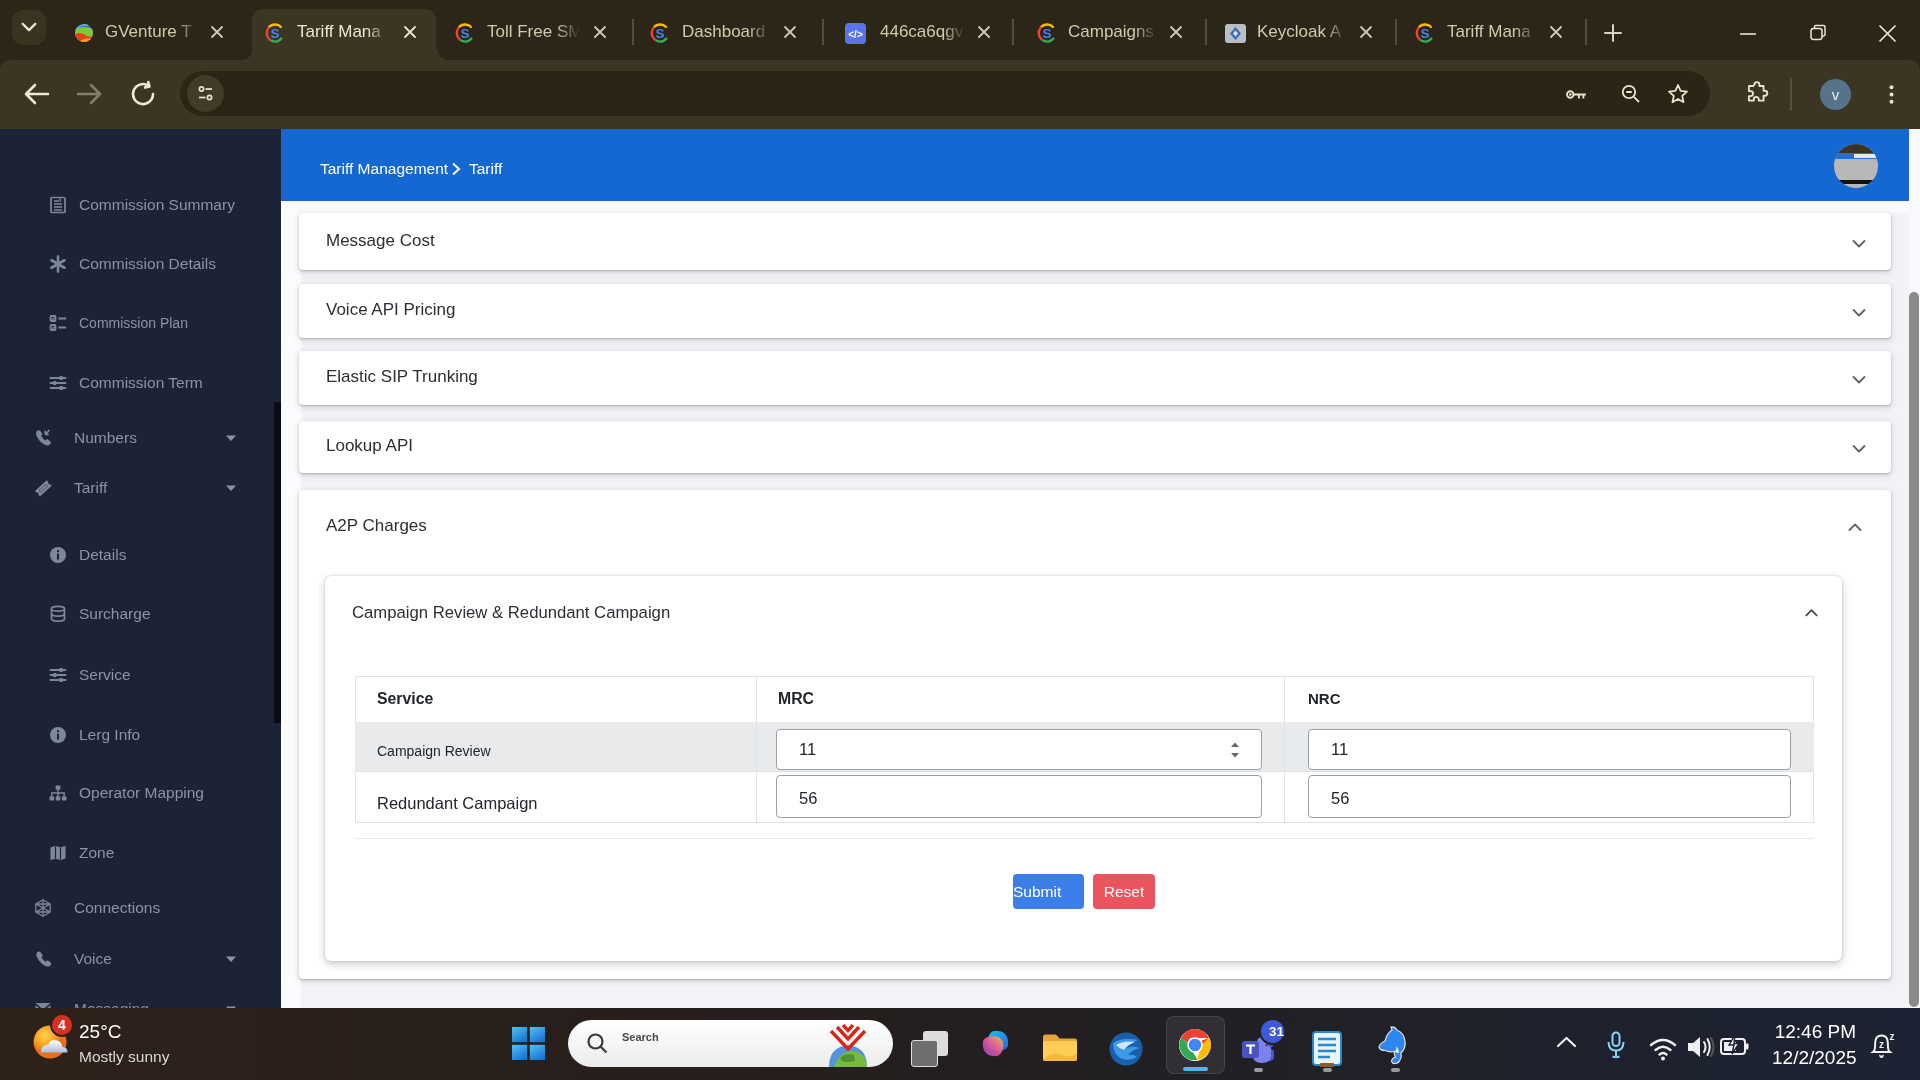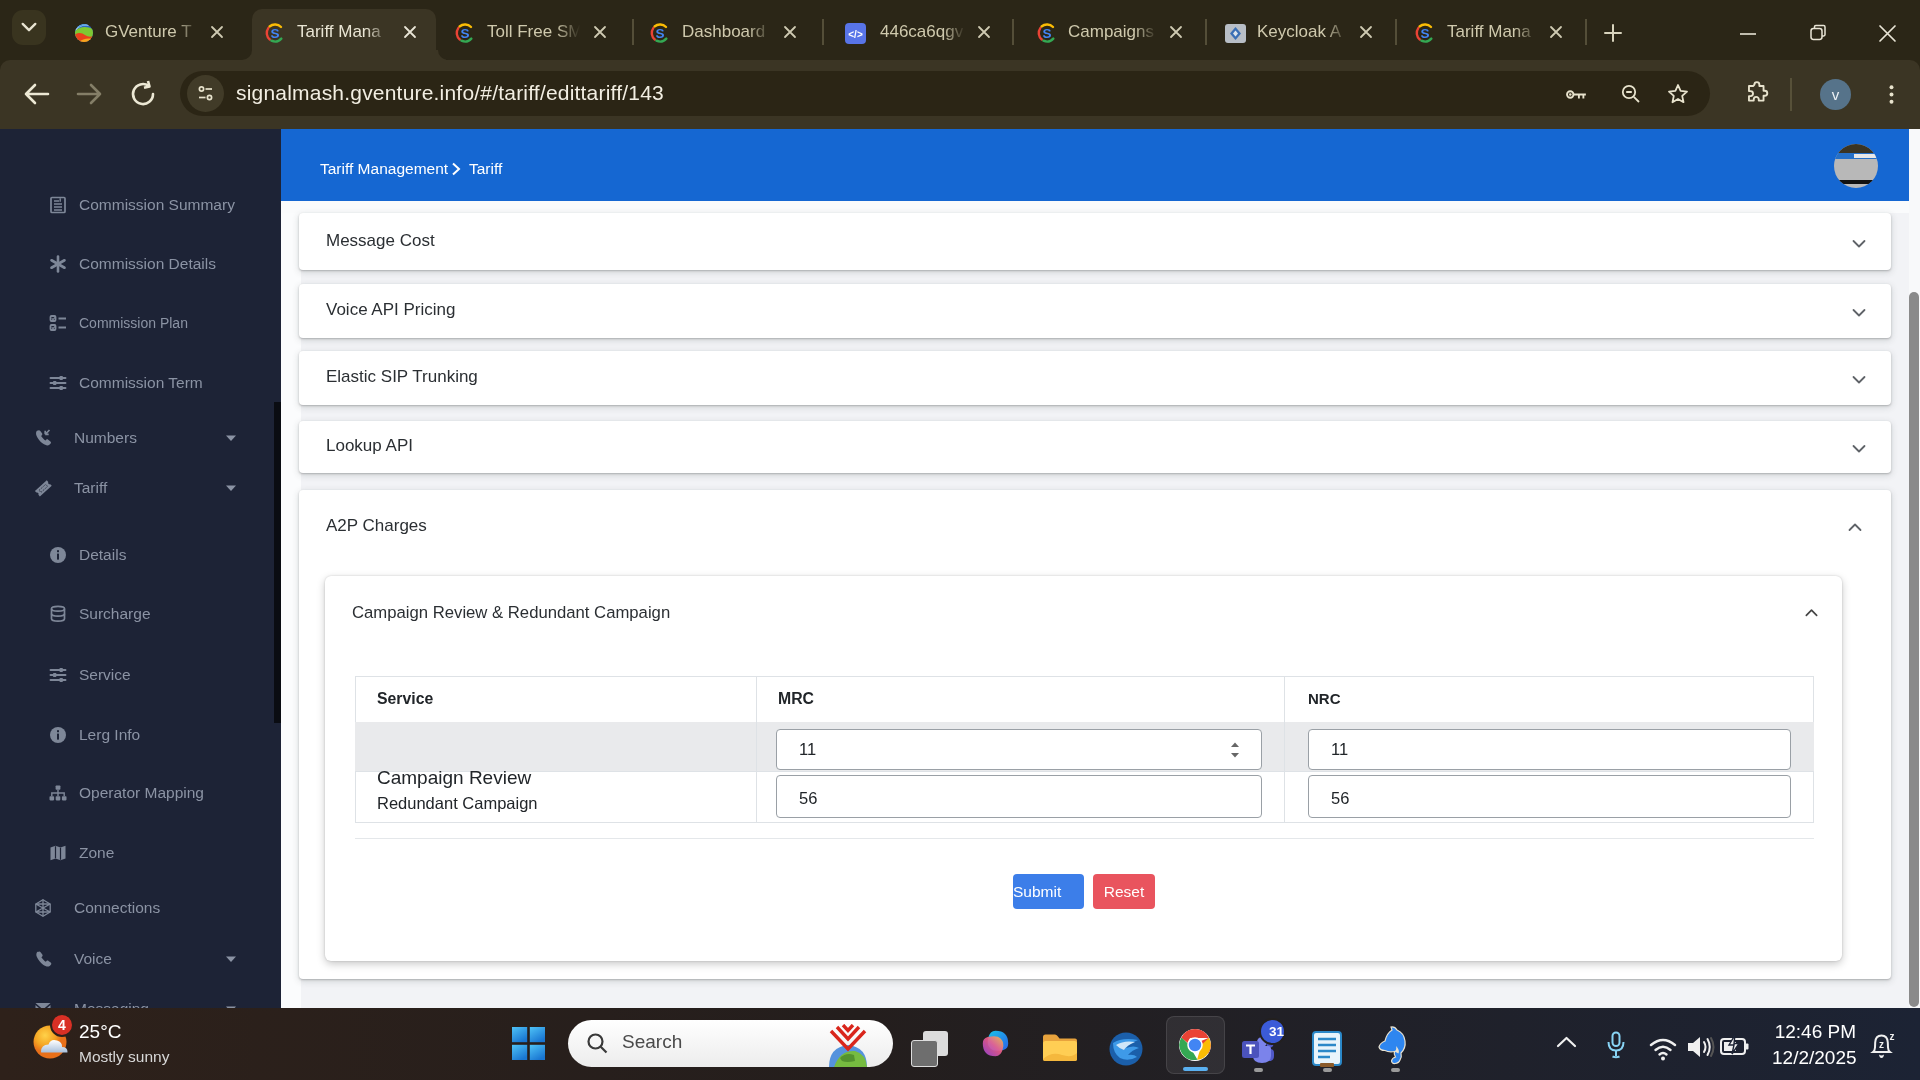--- a/index.html
+++ b/index.html
@@ -144,21 +144,20 @@
     <div class="abs" style="left:180px;top:11px;width:1530px;height:45px;border-radius:23px;background:#2b2515;"></div>
     <div class="abs" style="left:187px;top:15px;width:37px;height:37px;border-radius:50%;background:#413b28;"></div>
     <svg class="abs" style="left:196px;top:24px;" width="19" height="19" viewBox="0 0 19 19">
         <g stroke="#e8e3cd" stroke-width="1.7" fill="none">
           <circle cx="5.5" cy="5" r="2.1"></circle>
           <path d="M9.5 5 H16"></path>
           <circle cx="13.5" cy="13.5" r="2.1"></circle>
           <path d="M3 13.5 H9.5"></path>
         </g>
       </svg>
-    <div class="abs" style="left:236px;top:20px;height:26px;font-size:21px;line-height:26px;color:#f2eee2;letter-spacing:0.2px;">signalmash.gventure.info/#/tariff/edittariff/143</div>
 
     <svg class="abs" style="left:1564px;top:22px;" width="25" height="25" viewBox="0 0 24 24">
         <g fill="none" stroke="#e8e3cd" stroke-width="1.8">
           <circle cx="6" cy="12" r="3.1"></circle>
           <path d="M9.3 12 H21 M14.3 12 V15.8 M18.6 12 V15.8"></path>
         </g>
         <circle cx="6" cy="12" r="1.2" fill="#e8e3cd"></circle>
       </svg>
 
     <svg class="abs" style="left:1619px;top:22px;" width="24" height="24" viewBox="0 0 24 24">
@@ -221,21 +220,21 @@
           <path d="M2.5 11 L8 5.5 L13.5 11" fill="none" stroke="#444" stroke-width="1.8" stroke-linecap="round" stroke-linejoin="round"></path>
         </svg>
       <div class="abs" style="left:74px;top:547px;width:1459px;height:146px;border:1px solid #dee2e6;border-bottom:none;background:#fff;"></div>
       <div class="abs" style="left:74px;top:593px;width:1459px;height:50px;background:#e9eaec;border-bottom:1px solid #dee2e6;"></div>
       <div class="abs" style="left:74px;top:693px;width:1459px;height:1px;background:#dee2e6;"></div>
       <div class="abs" style="left:475px;top:547px;width:1px;height:146px;background:#dee2e6;"></div>
       <div class="abs" style="left:1003px;top:547px;width:1px;height:146px;background:#dee2e6;"></div>
       <div class="abs" style="left:96px;top:561px;font-size:15.8px;font-weight:700;color:#212529;">Service</div>
       <div class="abs" style="left:497px;top:561px;font-size:15.8px;font-weight:700;color:#212529;">MRC</div>
       <div class="abs" style="left:1027px;top:561px;font-size:15px;font-weight:700;color:#212529;">NRC</div>
-      <div class="abs" style="left:96px;top:614px;font-size:19px;color:#212529;margin-top:24px;">Campaign Review</div>
+      <div class="abs" style="left:96px;top:614px;font-size:14px;color:#212529;">Campaign Review</div>
       <div class="abs" style="left:96px;top:665px;font-size:16.5px;color:#212529;">Redundant Campaign</div>
       <div class="abs" style="left:495px;top:600px;width:486px;height:41px;background:#fff;border:1px solid #9aa0a6;border-radius:4px;"></div>
         <div class="abs" style="left:518px;top:610.5px;font-size:16.5px;color:#212529;">11</div>
         <svg class="abs" style="left:948px;top:611px;" width="12" height="20" viewBox="0 0 12 20">
           <path d="M2 7 L6 2.6 L10 7 Z" fill="#666"></path>
           <path d="M2 13 L6 17.4 L10 13 Z" fill="#666"></path>
         </svg>
       <div class="abs" style="left:1027px;top:600px;width:483px;height:41px;background:#fff;border:1px solid #9aa0a6;border-radius:4px;"></div>
         <div class="abs" style="left:1050px;top:610.5px;font-size:16.5px;color:#212529;">11</div>
       <div class="abs" style="left:495px;top:646px;width:486px;height:43px;background:#fff;border:1px solid #9aa0a6;border-radius:4px;"></div>
@@ -419,21 +418,21 @@
         <rect x="0" y="17.8" width="15.2" height="15.2" fill="url(#win)"></rect>
         <rect x="17.8" y="17.8" width="15.2" height="15.2" fill="url(#win)"></rect>
 </svg>
     <div class="abs" style="left:568px;top:12px;width:325px;height:47px;border-radius:23.5px;background:linear-gradient(180deg,#ffffff,#ececec);overflow:hidden;">
         <svg class="abs" style="left:17px;top:11px;" width="25" height="25" viewBox="0 0 25 25">
           <g fill="none" stroke="#3a3a3a" stroke-width="2.2">
             <circle cx="10.5" cy="10.5" r="7"></circle>
             <path d="M15.7 15.7 L21.5 21.5"></path>
           </g>
         </svg>
-        <div class="abs" style="left:54px;top:11px;font-size:19px;color:#4a4a4a;">Search</div>
+        <div class="abs" style="left:54px;top:11px;font-size:11px;color:#4a4a4a;font-weight:bold;">Search</div>
         <svg class="abs" style="left:252px;top:4px;" width="56" height="43" viewBox="0 0 56 43">
  <path d="M9 43 Q9 23 28 21 Q47 23 47 43 Z" fill="#5593dd"></path>
  <path d="M14 43 Q20 26 35 27 Q46 30 47 43 Z" fill="#76bb40"></path>
  <path d="M20 34 Q26 28 34 31 L35 37 Q27 39 22 37 Z" fill="#53922e"></path>
  <g stroke="#d9261c" stroke-width="3.4" fill="none">
   <path d="M17 3 L28 15 L39 3"></path>
   <path d="M11 7 L28 25 L45 7"></path>
   <path d="M23 1 L28 6.5 L33 1"></path>
  </g>
  </svg>

